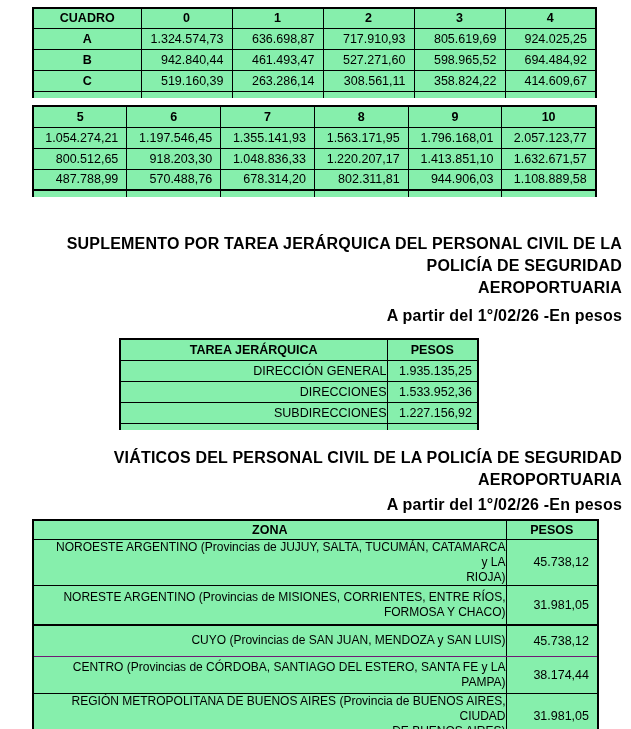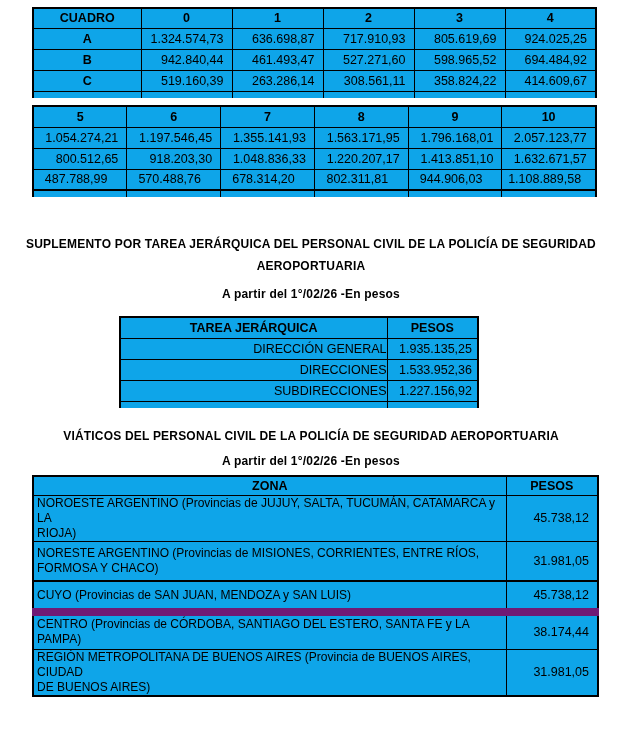--- a/index.html
+++ b/index.html
@@ -1,37 +1,37 @@
 <!DOCTYPE html>
 <html><head>
 <meta charset="utf-8">
 <style>
   html,body{margin:0;padding:0;}
   body{
     width:631px;height:729px;overflow:hidden;background:#ffffff;color:#000;
     font-family:"Liberation Sans", sans-serif;
   }
   .clip{overflow:hidden;}
-  table{border-collapse:collapse;table-layout:fixed;background:#0ea5e9;}
+  table{border-collapse:collapse;table-layout:fixed;background:#86efac;}
   td,th{
     border:1.5px solid #000;font-size:12.5px;padding:0;overflow:hidden;
     white-space:nowrap;vertical-align:middle;color:#000;
   }
   table{border:2px solid #000;}
   th{font-weight:bold;text-align:center;}
   td.num{text-align:right;padding-right:8px;}
   td.num-mid{text-align:right;padding-right:5px;}
   td.label{text-align:right;padding-left:6px;}
-  td.zone{white-space:normal;text-align:left;padding-left:3px;line-height:15px;font-size:12px;}
+  td.zone{white-space:normal;text-align:right;padding-left:21px;line-height:15px;font-size:12px;}
   tr.stub td{border-bottom:none;}
-  tr.thick-row td{border-top:2px solid #000;border-bottom:8px solid #701a75;}
-  tr.t2-last td{border-bottom:2.5px solid #000;text-align:center;}
+  tr.thick-row td{border-top:2px solid #000;border-bottom:1px solid #701a75;}
+  tr.t2-last td{border-bottom:2.5px solid #000;}
   .zone-line{line-height:15px;}
   .title{
-    font-weight:bold;font-size:12px;text-align:center;line-height:22px;
+    font-weight:bold;font-size:16px;text-align:right;line-height:22px;
     width:622px;letter-spacing:0.2px;
   }
   #clip-t1{height:91px;margin:7px 0 0 32px;}
   #clip-t2{height:92px;margin:7px 0 0 32px;}
   #title1-l1{margin-top:36px;}
   #subtitle1{margin-top:6px;}
   #clip-mid{height:92px;margin:11px 0 0 119px;}
   #title2{margin-top:17px;}
   #subtitle2{margin-top:3px;}
   #clip-bottom{height:326px;margin:3px 0 0 32px;}

